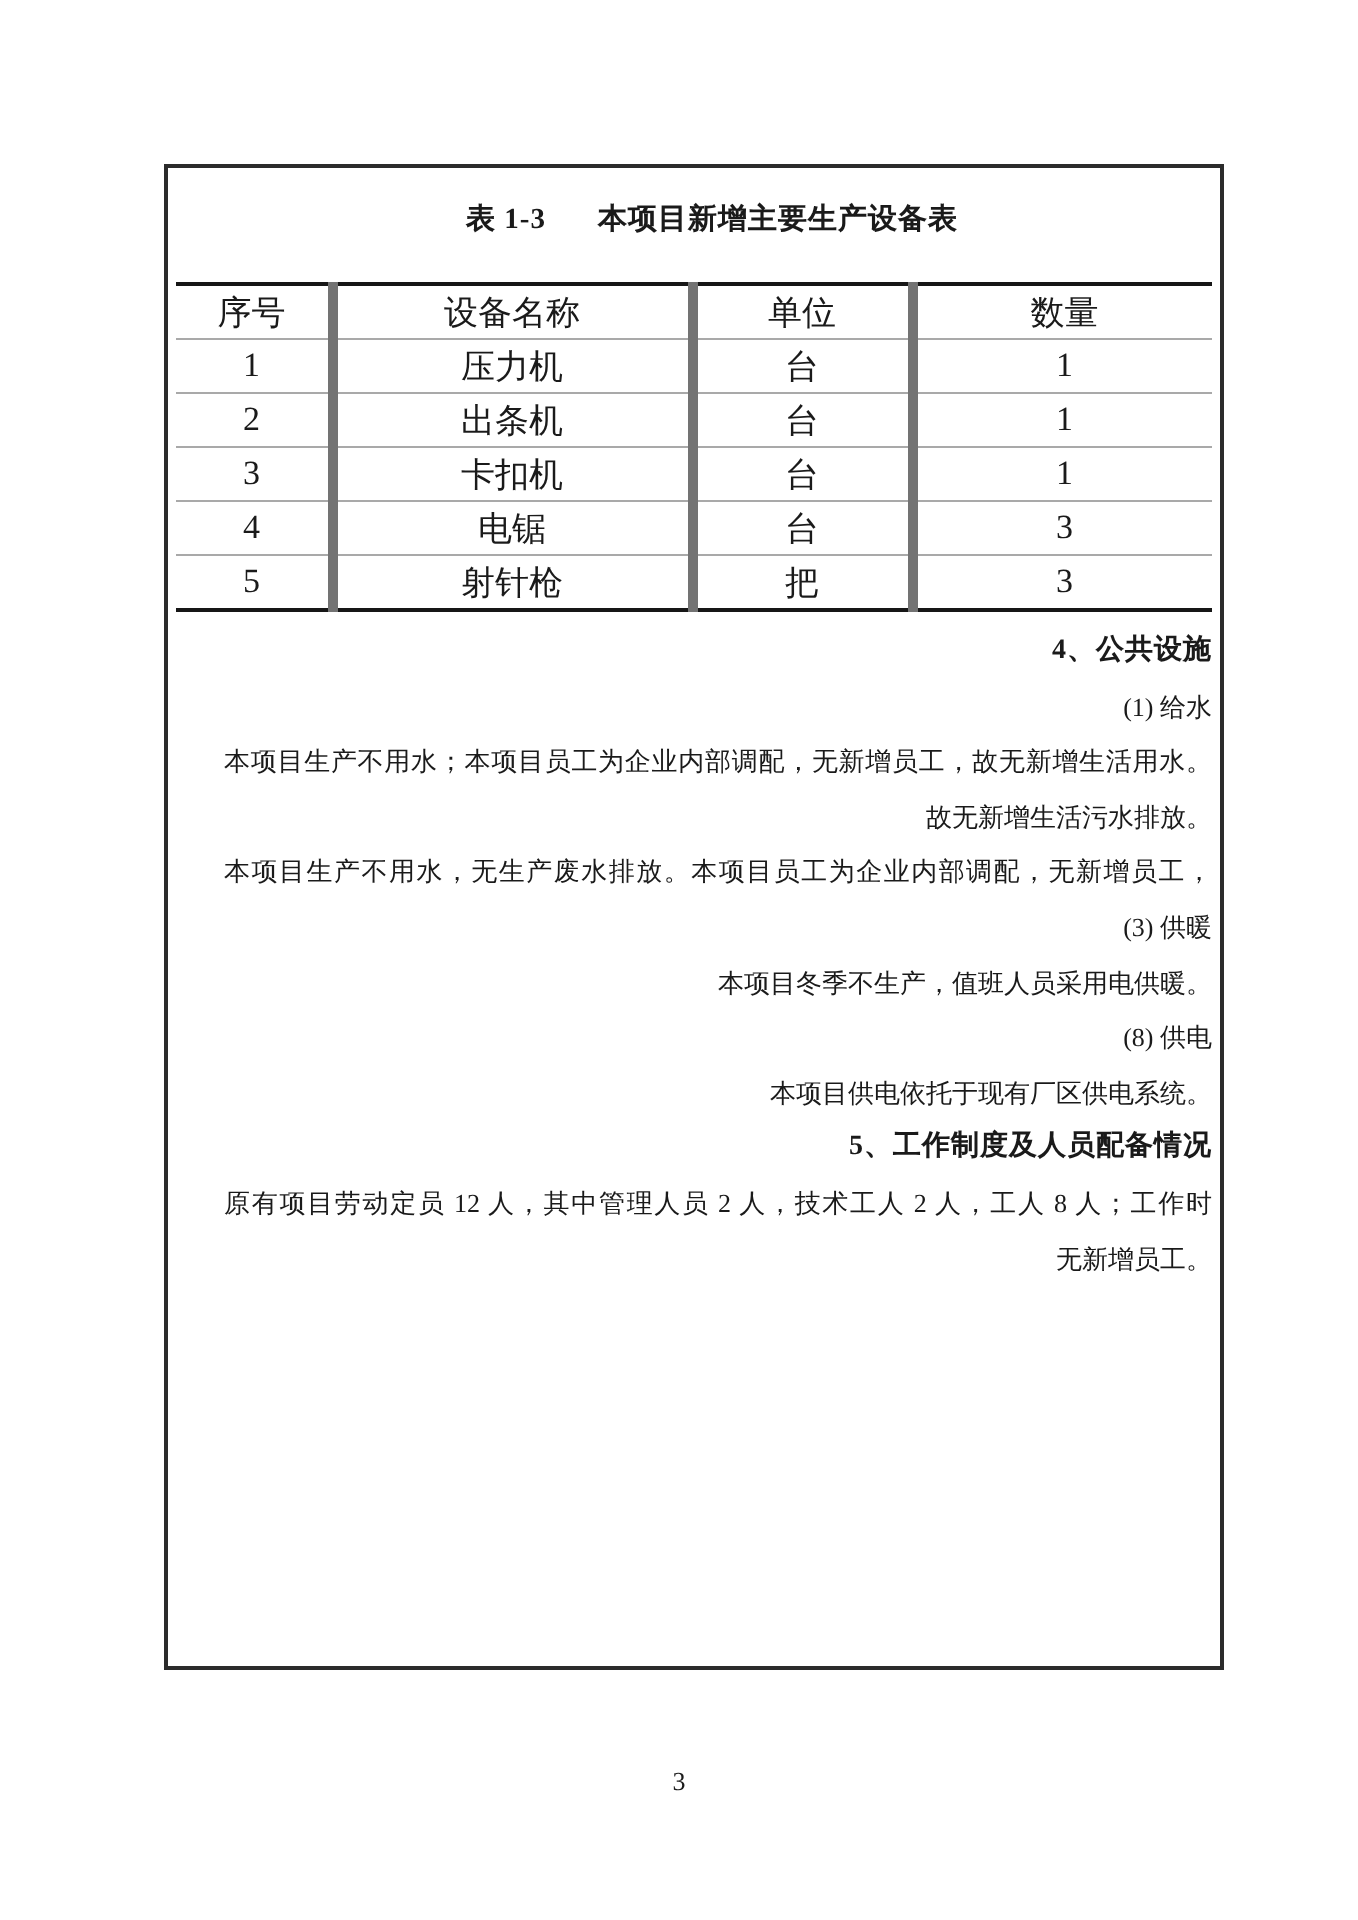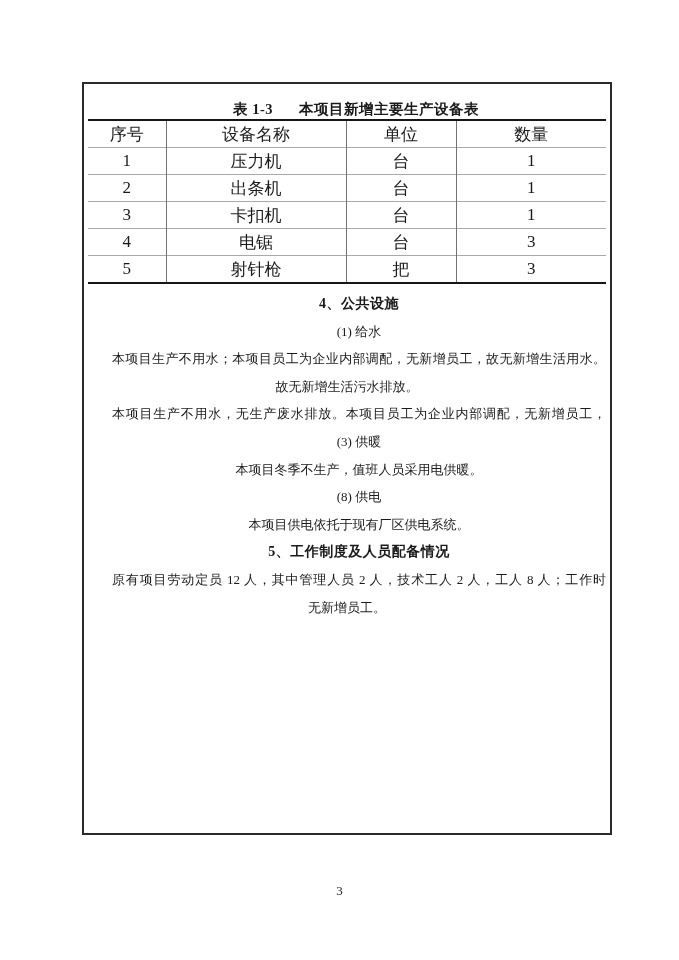--- a/index.html
+++ b/index.html
@@ -8,37 +8,37 @@
     background:#ffffff;color:#1a1a1a;
     font-family:"Liberation Serif","DejaVu Serif",serif;
     overflow:hidden;
   }
   .frame{
     position:absolute;left:82px;top:82px;width:530px;height:753px;
     border:2px solid #2b2b2b;box-sizing:border-box;background:#fff;
   }
   .content{padding:0 4px;}
   .tbl-title{
-    padding:16px 0 0 18px;text-align:center;
+    padding:16px 0 22px 18px;text-align:center;
     font-weight:bold;font-size:14.5px;letter-spacing:0.5px;white-space:nowrap;
   }
   .tbl-title .gap{display:inline-block;width:26px;}
   table.equip{
     width:100%;border-collapse:collapse;table-layout:fixed;
     border-top:2.5px solid #161616;border-bottom:2.5px solid #161616;
     font-size:17px;
   }
   table.equip td{
     height:26px;text-align:center;vertical-align:middle;padding:0;
     overflow:hidden;white-space:nowrap;
   }
-  table.equip td + td{border-left:1px solid #737373;}
+  table.equip td + td{border-left:5px solid #737373;}
   table.equip tr + tr td{border-top:1px solid #a9a9a9;}
   .body-text{margin-top:6px;font-size:13px;}
-  .line{line-height:27.6px;height:27.6px;text-align:center;overflow:hidden;}
+  .line{line-height:27.6px;height:27.6px;text-align:right;overflow:hidden;}
   .line.indent{text-indent:24px;}
   .line.bold{font-weight:bold;font-size:14px;letter-spacing:0.5px;}
   .line.fill{text-align:justify;text-align-last:justify;}
   .page-num{
     position:absolute;left:0;top:883px;width:100%;
     text-align:center;font-size:13px;color:#1a1a1a;
   }
 </style>
 </head>
 <body>

